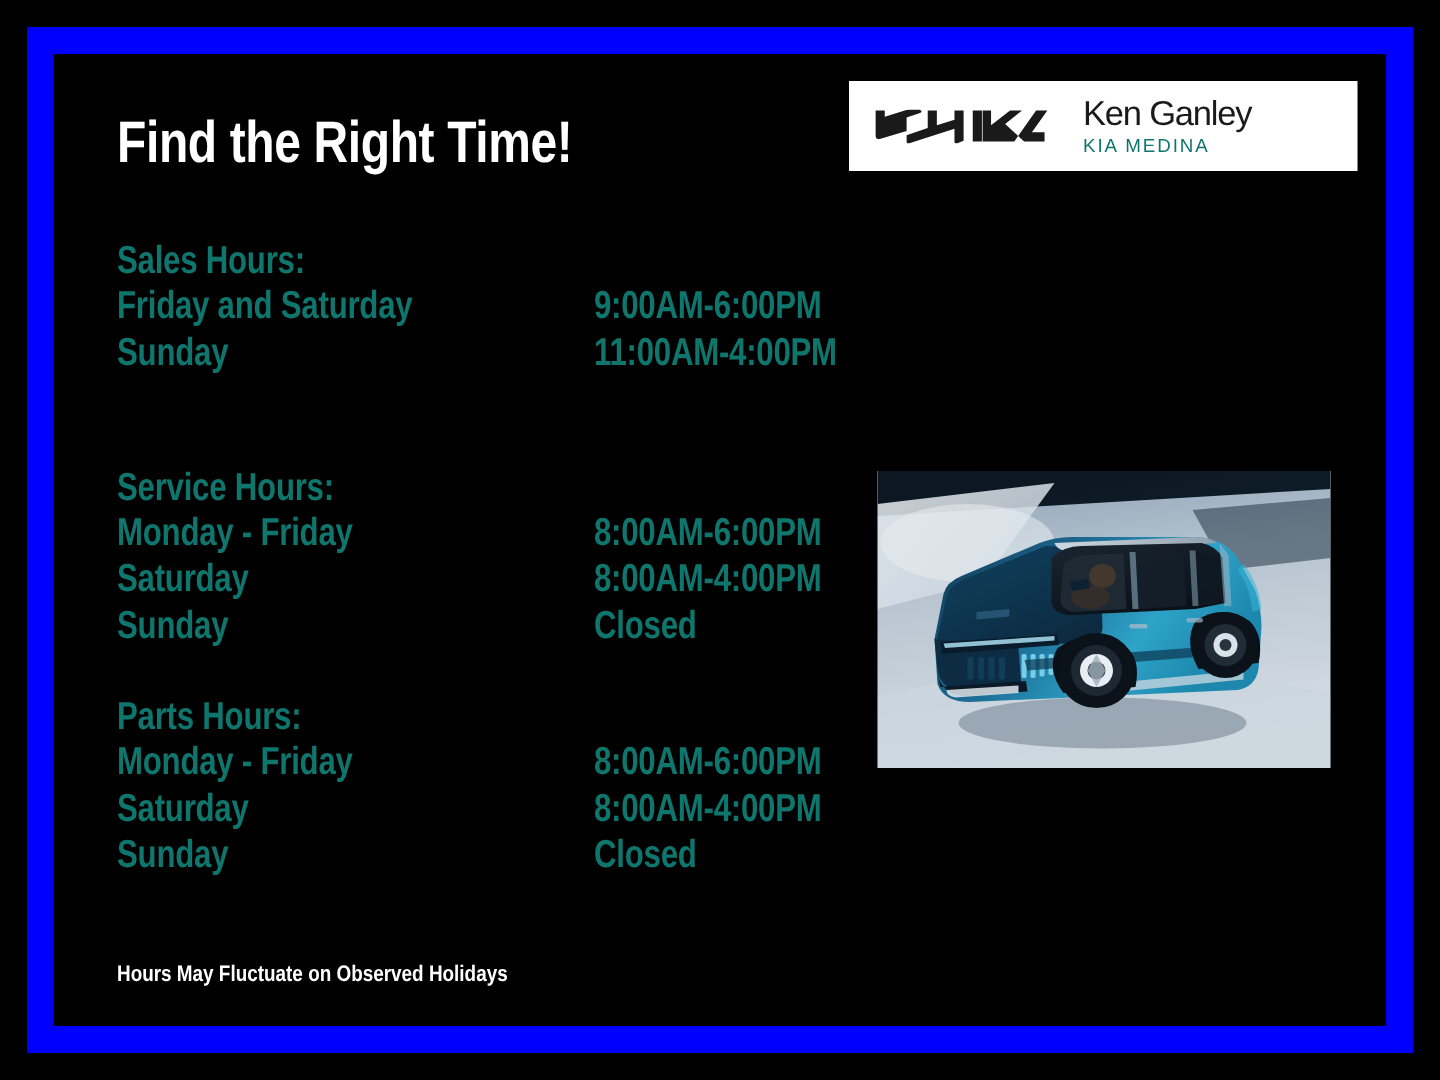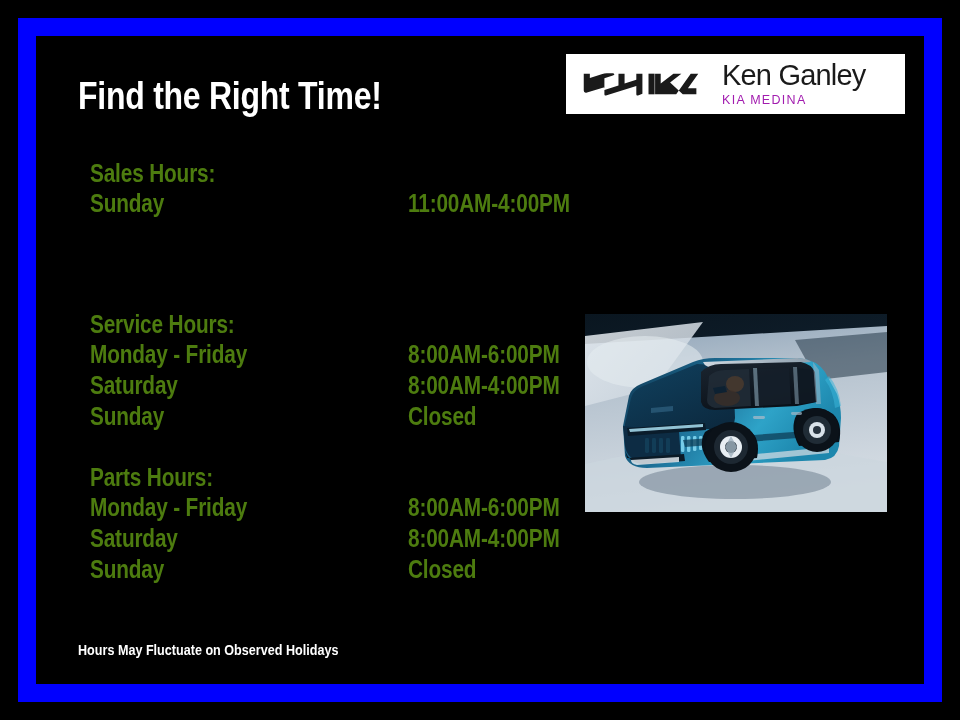--- a/index.html
+++ b/index.html
@@ -37,22 +37,22 @@
     color:#ffffff;
     letter-spacing:-0.3px;
     transform:scaleX(0.82);
     transform-origin:left top;
     white-space:nowrap;
     line-height:1.05;
   }
   
   .hours-block {
     position:absolute;
-    left:90px;
-    color:#4d7c0f;
+    left:78px;
+    color:#0f766e;
     white-space:nowrap;
   }
   .block-heading {
     font-size:26px;
     font-weight:bold;
     transform:scaleX(0.80);
     transform-origin:left top;
     line-height:1.17;
     letter-spacing:-0.2px;
   }
@@ -102,30 +102,30 @@
     flex:0 0 auto;
     display:block;
   }
   #dealer-name-wrap {
     margin-left:20px;
     display:flex;
     flex-direction:column;
     justify-content:center;
   }
   #dealer-name {
-    font-size:29px;
+    font-size:23px;
     color:#1a1a1a;
     line-height:1.0;
     letter-spacing:-0.8px;
     white-space:nowrap;
   }
   #dealer-sub {
     margin-top:3px;
     font-size:12.5px;
-    color:#a21caf;
+    color:#0f766e;
     letter-spacing:1.3px;
     white-space:nowrap;
   }
   
   #vehicle-photo {
     position:absolute;
     left:585px; top:314px;
     width:302px; height:198px;
     overflow:hidden;
     background:#b9c4cf;
@@ -138,20 +138,24 @@
 <div id="slide">
 
   <div id="frame"></div>
 
   <div id="canvas">
 
     <div id="title">Find the Right Time!</div>
 
     <div class="hours-block" id="block-sales">
       <div class="block-heading">Sales Hours:</div>
+      <div class="hours-row">
+        <span class="day-label">Friday and Saturday</span>
+        <span class="time-value">9:00AM-6:00PM</span>
+      </div>
       <div class="hours-row">
         <span class="day-label">Sunday</span>
         <span class="time-value">11:00AM-4:00PM</span>
       </div>
     </div>
 
     <div class="hours-block" id="block-service">
       <div class="block-heading">Service Hours:</div>
       <div class="hours-row">
         <span class="day-label">Monday - Friday</span>

